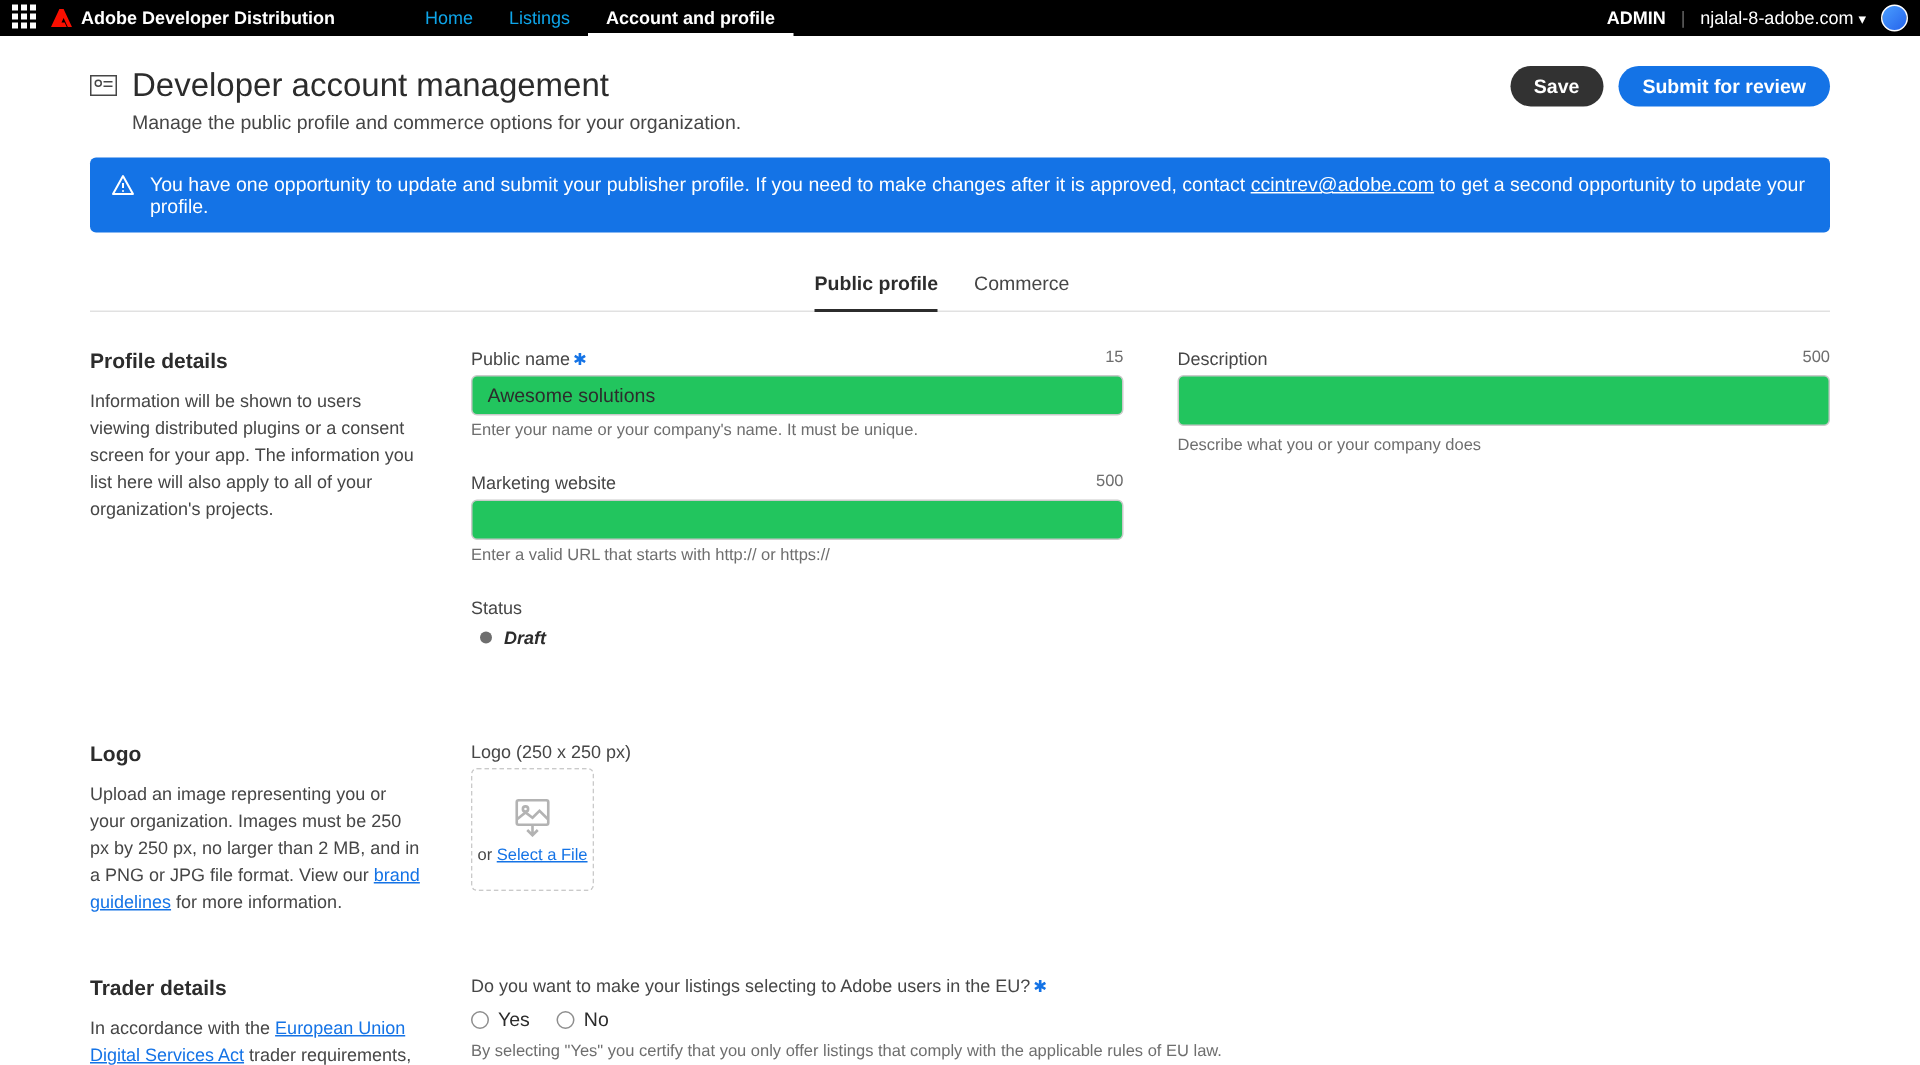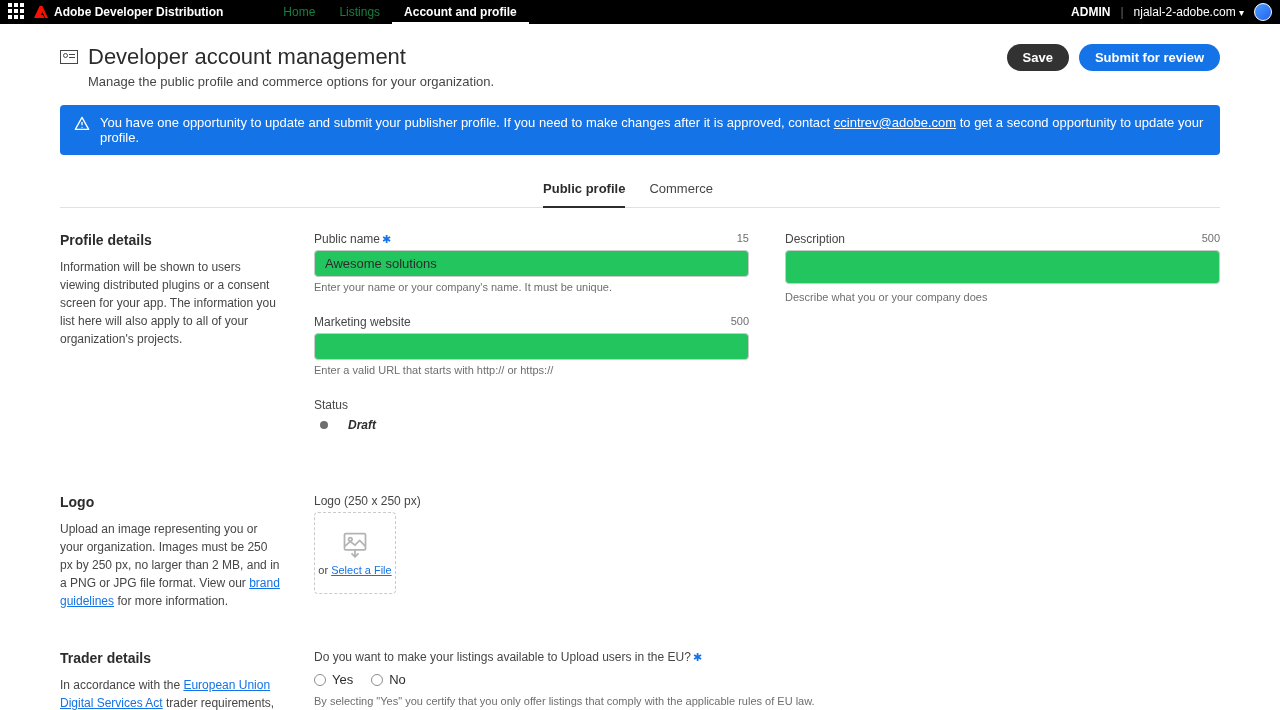--- a/index.html
+++ b/index.html
@@ -3,21 +3,21 @@
 <meta charset="utf-8">
 <style>
 * { margin: 0; padding: 0; box-sizing: border-box; }
 body { font-family: "adobe-clean", -apple-system, BlinkMacSystemFont, "Segoe UI", sans-serif; font-size: 14px; color: #2c2c2c; background: #fff; }
 .topbar { background: #000; height: 24px; display: flex; align-items: center; padding: 0 8px; color: #fff; font-size: 12px; }
 .apps-icon { width: 18px; height: 18px; display: grid; grid-template-columns: repeat(3,4px); grid-template-rows: repeat(3,4px); gap: 2px; margin-right: 8px; cursor: pointer; }
 .apps-icon span { background: #fff; }
 .adobe-logo { width: 14px; height: 12px; background: #fa0f00; clip-path: polygon(40% 0, 60% 0, 100% 100%, 80% 100%, 60% 50%, 50% 75%, 65% 75%, 75% 100%, 0 100%); margin-right: 6px; }
 .brand-name { font-weight: 700; font-size: 12px; }
 .nav-tabs { display: flex; margin-left: 48px; height: 24px; }
-.nav-tab { color: #15803d; padding: 0 12px; height: 24px; line-height: 24px; cursor: pointer; font-size: 12px; }
+.nav-tab { color: #0ea5e9; padding: 0 12px; height: 24px; line-height: 24px; cursor: pointer; font-size: 12px; }
 .nav-tab.active { color: #fff; border-bottom: 2px solid #fff; font-weight: 600; }
 .top-right { margin-left: auto; display: flex; align-items: center; gap: 10px; font-size: 12px; }
 .role-label { font-weight: 600; }
 .divider { color: #666; }
 .chev { font-size: 10px; }
 .avatar { width: 18px; height: 18px; border-radius: 50%; background: linear-gradient(135deg,#4a9eff,#2563eb); border: 1px solid #fff; }
 .page { padding: 20px 60px 60px; }
 .page-header { display: flex; align-items: flex-start; margin-bottom: 16px; }
 .header-icon { width: 18px; height: 14px; border: 1.5px solid #464646; margin-right: 10px; margin-top: 6px; position: relative; }
 .header-icon::before { content: ""; position: absolute; left: 2px; top: 2px; width: 3px; height: 3px; border-radius: 50%; border: 1px solid #464646; }
@@ -42,21 +42,21 @@
 .section-right { flex: 1; display: flex; gap: 36px; }
 .col { flex: 1; min-width: 0; max-width: 460px; }
 .field-row { display: flex; justify-content: space-between; align-items: flex-start; }
 .field-label { font-size: 12px; color: #464646; margin-bottom: 4px; }
 .req { color: #1473e6; margin-left: 2px; font-size: 11px; }
 .count { font-size: 11px; color: #6e6e6e; }
 .text-input { width: 100%; border: 1px solid #cacaca; border-radius: 4px; padding: 5px 10px; font-size: 13px; color: #2c2c2c; background: #22c55e; font-family: inherit; }
 textarea.text-input { height: 34px; resize: none; }
 .helper { font-size: 11px; color: #6e6e6e; margin-top: 4px; }
 .field-block { margin-bottom: 22px; }
-.status-row { display: flex; align-items: center; gap: 20px; margin-top: 6px; padding-left: 6px; }
+.status-row { display: flex; align-items: center; gap: 8px; margin-top: 6px; padding-left: 6px; }
 .status-dot { width: 8px; height: 8px; border-radius: 50%; background: #6e6e6e; }
 .status-text { font-size: 12px; font-style: italic; font-weight: 600; color: #2c2c2c; }
 .upload-box { width: 82px; height: 82px; border: 1px dashed #cacaca; border-radius: 4px; display: flex; flex-direction: column; align-items: center; justify-content: center; gap: 6px; }
 .upload-svg { width: 28px; height: 28px; stroke: #b3b3b3; fill: none; stroke-width: 1.5; }
 .upload-text { font-size: 11px; color: #464646; }
 .upload-link { color: #1473e6; text-decoration: underline; cursor: pointer; }
 .radio-row { display: flex; gap: 18px; margin-top: 8px; }
 .radio-opt { display: flex; align-items: center; gap: 6px; cursor: pointer; }
 .radio-circle { width: 12px; height: 12px; border: 1.5px solid #8e8e8e; border-radius: 50%; }
 .radio-label { font-size: 13px; color: #2c2c2c; }
@@ -79,21 +79,21 @@
   <div class="adobe-logo"></div>
   <div class="brand-name">Adobe Developer Distribution</div>
   <div class="nav-tabs">
     <div class="nav-tab">Home</div>
     <div class="nav-tab">Listings</div>
     <div class="nav-tab active">Account and profile</div>
   </div>
   <div class="top-right">
     <span class="role-label">ADMIN</span>
     <span class="divider">|</span>
-    <span><span>njalal-2-adobe.com</span> <span class="chev">▾</span></span>
+    <span><span>njalal-8-adobe.com</span> <span class="chev">▾</span></span>
     <div class="avatar"></div>
   </div>
 </div>
 
 <div class="page">
   <div class="page-header">
     <div class="header-icon"></div>
     <div>
       <div class="page-title">Developer account management</div>
       <div class="page-sub">Manage the public profile and commerce options for your organization.</div>
@@ -190,21 +190,21 @@
   <div class="section">
     <div class="section-left">
       <div class="section-title">Trader details</div>
       <div class="section-desc">
         <span>In accordance with the </span><a>European Union Digital Services Act</a><span> trader requirements, developers who wish to distribute their listings in the EU must provide additional information in their publisher profile. If you do not provide this information by February 16, 2025, your listings won't be visible or available in Adobe Exchange Marketplace for users in the European Union as of February 17, 2025.</span>
       </div>
 
     </div>
     <div class="section-right">
       <div class="col" style="max-width:none">
-        <div class="field-label"><span>Do you want to make your listings available to Upload users in the EU?</span><span class="req">✱</span></div>
+        <div class="field-label"><span>Do you want to make your listings selecting to Adobe users in the EU?</span><span class="req">✱</span></div>
         <div class="radio-row">
           <div class="radio-opt">
               <div class="radio-circle"></div>
               <span class="radio-label">Yes</span>
             </div>
           <div class="radio-opt">
               <div class="radio-circle"></div>
               <span class="radio-label">No</span>
             </div>
         </div>

